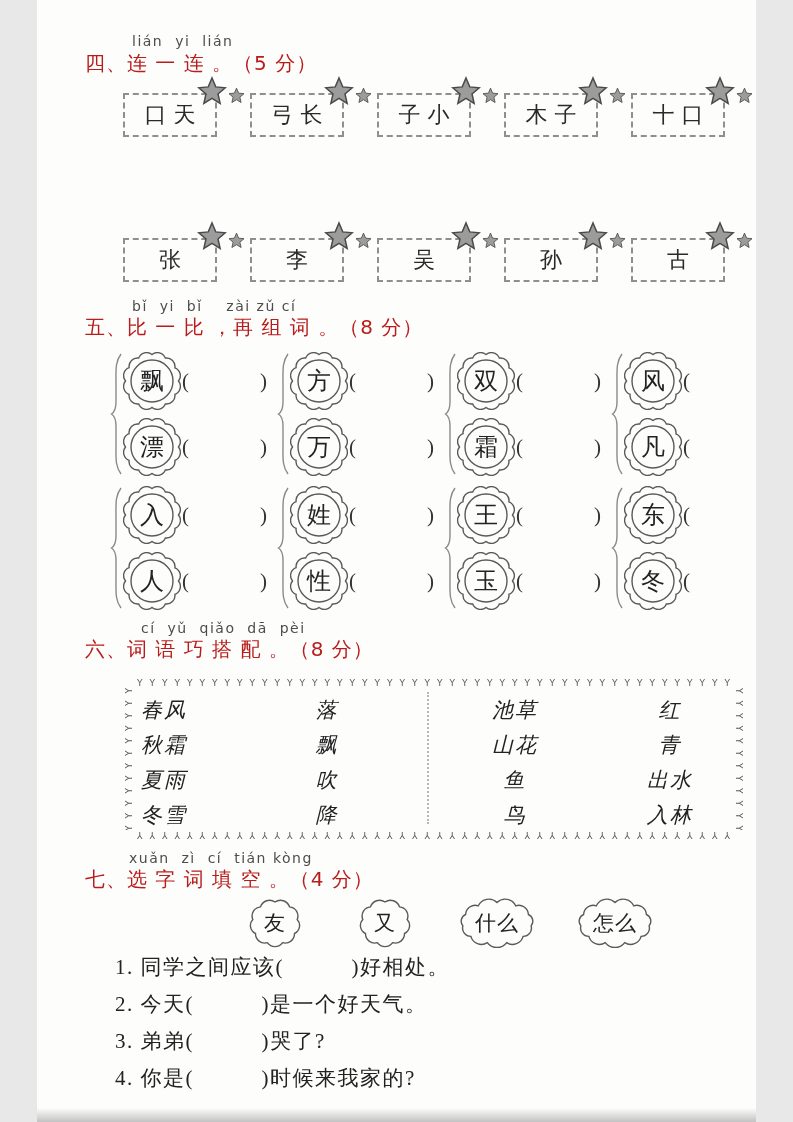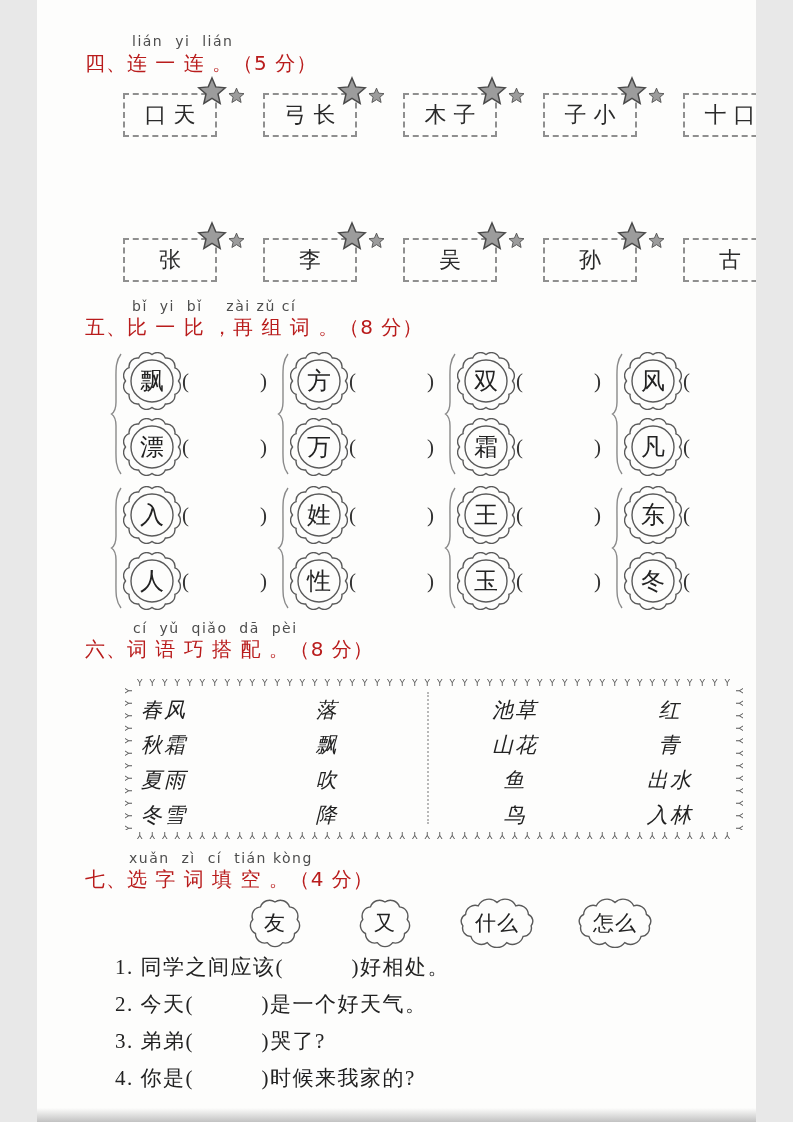--- a/index.html
+++ b/index.html
@@ -10,21 +10,21 @@
   }
   .pinyin{
     position:absolute;font-family:"DejaVu Sans","Liberation Sans",sans-serif;
     font-size:14px;color:#4d4d4d;letter-spacing:1.5px;white-space:pre;
   }
   .sec-title{
     position:absolute;font-family:"DejaVu Sans","Liberation Sans",sans-serif;
     font-weight:normal;font-size:20px;color:#b91c1c;letter-spacing:1px;white-space:pre;
   }
   
-  .match-row{position:absolute;left:86px;display:flex;gap:46px;}
+  .match-row{position:absolute;left:86px;display:flex;gap:33px;}
   .mbox{
     position:relative;width:94px;height:44px;border:2px dashed #8f8f8f;
     display:flex;align-items:center;justify-content:center;
     font-size:22px;letter-spacing:7px;padding-left:7px;box-sizing:border-box;
     background:#fdfdfc;
   }
   .star-lg{position:absolute;width:30px;height:30px;top:-19px;right:-12px;}
   .star-sm{position:absolute;width:17px;height:17px;top:-8px;right:-30px;}
   .star-lg path,.star-sm path{fill:#9c9c9c;stroke:#4a4a4a;stroke-width:1.2;}
   
@@ -103,30 +103,30 @@
         </svg>
       <span class="ch2">弓长</span>
     </div>
       <div class="mbox">
       <svg class="star-lg" viewBox="0 0 24 24">
           <path d="M12 1.6 L15 8.7 L22.6 9.4 L16.8 14.4 L18.5 21.9 L12 17.9 L5.5 21.9 L7.2 14.4 L1.4 9.4 L9 8.7 Z"></path>
         </svg>
       <svg class="star-sm" viewBox="0 0 24 24">
           <path d="M12 1.6 L15 8.7 L22.6 9.4 L16.8 14.4 L18.5 21.9 L12 17.9 L5.5 21.9 L7.2 14.4 L1.4 9.4 L9 8.7 Z"></path>
         </svg>
+      <span class="ch2">子小</span>
+    </div>
+      <div class="mbox">
+      <svg class="star-lg" viewBox="0 0 24 24">
+          <path d="M12 1.6 L15 8.7 L22.6 9.4 L16.8 14.4 L18.5 21.9 L12 17.9 L5.5 21.9 L7.2 14.4 L1.4 9.4 L9 8.7 Z"></path>
+        </svg>
+      <svg class="star-sm" viewBox="0 0 24 24">
+          <path d="M12 1.6 L15 8.7 L22.6 9.4 L16.8 14.4 L18.5 21.9 L12 17.9 L5.5 21.9 L7.2 14.4 L1.4 9.4 L9 8.7 Z"></path>
+        </svg>
       <span class="ch2">木子</span>
-    </div>
-      <div class="mbox">
-      <svg class="star-lg" viewBox="0 0 24 24">
-          <path d="M12 1.6 L15 8.7 L22.6 9.4 L16.8 14.4 L18.5 21.9 L12 17.9 L5.5 21.9 L7.2 14.4 L1.4 9.4 L9 8.7 Z"></path>
-        </svg>
-      <svg class="star-sm" viewBox="0 0 24 24">
-          <path d="M12 1.6 L15 8.7 L22.6 9.4 L16.8 14.4 L18.5 21.9 L12 17.9 L5.5 21.9 L7.2 14.4 L1.4 9.4 L9 8.7 Z"></path>
-        </svg>
-      <span class="ch2">子小</span>
     </div>
       <div class="mbox">
       <svg class="star-lg" viewBox="0 0 24 24">
           <path d="M12 1.6 L15 8.7 L22.6 9.4 L16.8 14.4 L18.5 21.9 L12 17.9 L5.5 21.9 L7.2 14.4 L1.4 9.4 L9 8.7 Z"></path>
         </svg>
       <svg class="star-sm" viewBox="0 0 24 24">
           <path d="M12 1.6 L15 8.7 L22.6 9.4 L16.8 14.4 L18.5 21.9 L12 17.9 L5.5 21.9 L7.2 14.4 L1.4 9.4 L9 8.7 Z"></path>
         </svg>
       <span class="ch2">十口</span>
     </div>
@@ -401,21 +401,21 @@
                 <circle cx="29" cy="29" r="21" fill="none" stroke="#5a5a5a" stroke-width="1.4"></circle>
               </svg>
               <span class="ch">冬</span>
             </span>
           <span class="blank">(　　　)</span>
         </div>
       </div>
     </div>
     </div>
 
-  <div class="pinyin" style="left:96px;top:620px">cí  yǔ  qiǎo  dā  pèi</div>
+  <div class="pinyin" style="left:104px;top:620px">cí  yǔ  qiǎo  dā  pèi</div>
   <div class="sec-title" style="left:48px;top:636px">六、词 语 巧 搭 配 。（8 分）</div>
 
   <div class="s6-box">
     <div class="glyph-strip gs-top">YYYYYYYYYYYYYYYYYYYYYYYYYYYYYYYYYYYYYYYYYYYYYYYYYYYYYYYYYYYY</div>
     <div class="glyph-strip gs-bottom">YYYYYYYYYYYYYYYYYYYYYYYYYYYYYYYYYYYYYYYYYYYYYYYYYYYYYYYYYYYY</div>
     <div class="glyph-strip gs-left">YYYYYYYYYYYYYYYYYYYYYYYYYYYYYYYYYYYYYYYYYYYYYYYYYYYYYYYYYYYY</div>
     <div class="glyph-strip gs-right">YYYYYYYYYYYYYYYYYYYYYYYYYYYYYYYYYYYYYYYYYYYYYYYYYYYYYYYYYYYY</div>
     <div class="s6-divider"></div>
     <div class="s6-col s6-col1">
 

